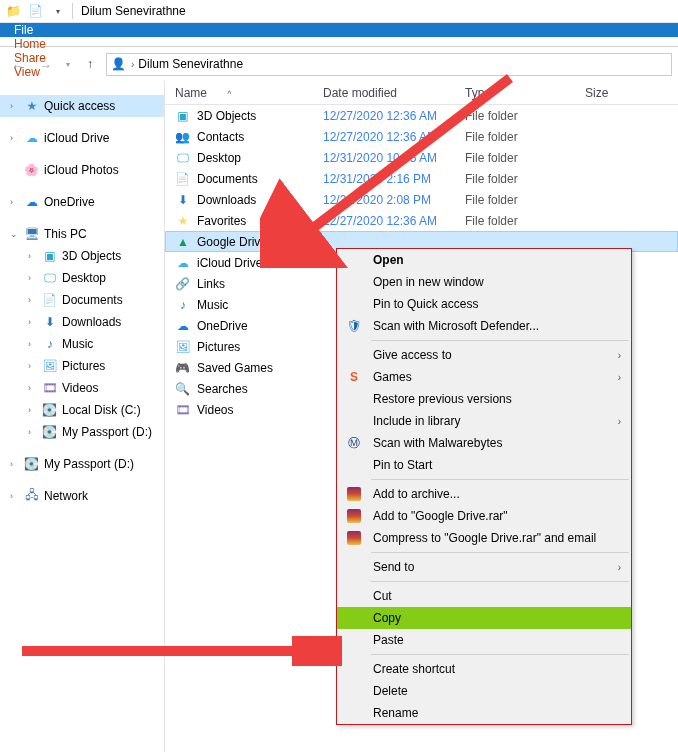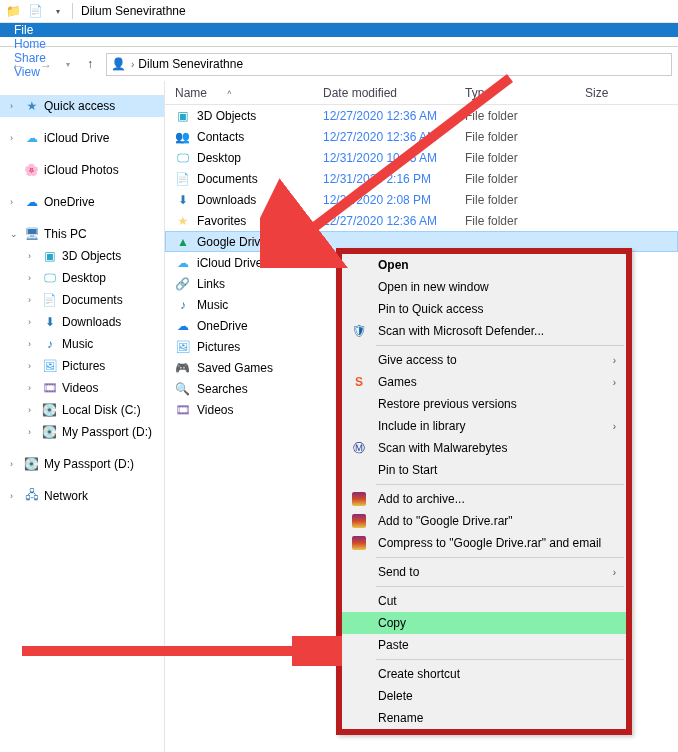--- a/index.html
+++ b/index.html
@@ -9,21 +9,21 @@
 .titlebar { height: 23px; background: #fff; display: flex; align-items: center; padding: 0 4px; border-bottom: 1px solid #e5e5e5; }
 .titlebar .qat { display: flex; align-items: center; gap: 2px; }
 .qat-item { width: 20px; height: 20px; display: flex; align-items: center; justify-content: center; }
 .title-sep { width: 1px; height: 16px; background: #d0d0d0; margin: 0 4px; }
 .title-text { margin-left: 4px; }
 
 
 .ribbon { height: 24px; display: flex; align-items: stretch; border-bottom: 1px solid #d0d0d0; flex-direction: column; }
 .ribbon .tab { padding: 0 14px; display: flex; align-items: center; cursor: pointer; }
 .ribbon .tab.file { background: #1979ca; color: #fff; }
-.ribbon .tab:not(.file) { color: #3b82f6; text-align: center; }
+.ribbon .tab:not(.file) { color: #c2410c; text-align: center; }
 
 
 .navbar { height: 34px; display: flex; align-items: center; padding: 0 6px; gap: 4px; }
 .nav-btn { width: 24px; height: 24px; display: flex; align-items: center; justify-content: center; color: #999; }
 .nav-btn.enabled { color: #333; }
 .addr { flex: 1; height: 23px; border: 1px solid #ccc; display: flex; align-items: center; padding: 0 4px; gap: 4px; }
 .addr .sep { color: #666; font-size: 10px; }
 
 
 .main { display: flex; height: calc(752px - 23px - 24px - 34px); }
@@ -49,24 +49,24 @@
 
 
 .rows { }
 .row { height: 21px; display: flex; align-items: center; padding-left: 10px; cursor: pointer; }
 .row.selected { background: #cce8ff; border: 1px solid #99d1ff; padding-left: 9px; }
 .row .cell-name { width: 148px; display: flex; align-items: center; gap: 6px; }
 .row .cell-date { width: 142px; color: #3b82f6; }
 .row .cell-type { width: 120px; color: #555; }
 
 
-.ctx { position: absolute; left: 336px; top: 248px; width: 296px; background: #f0f0f0; border: 6px solid #b91c1c; box-shadow: 2px 2px 4px rgba(0,0,0,0.2); text-align: right; }
+.ctx { position: absolute; left: 336px; top: 248px; width: 296px; background: #f0f0f0; border: 1px solid #b91c1c; box-shadow: 2px 2px 4px rgba(0,0,0,0.2); text-align: right; }
 .ctx-item { height: 22px; display: flex; align-items: center; padding-left: 36px; padding-right: 10px; cursor: pointer; position: relative; }
 .ctx-item.bold { font-weight: 600; }
-.ctx-item.highlight { background: #86efac; }
+.ctx-item.highlight { background: #84cc16; }
 .ctx-sep { height: 1px; background: #d0d0d0; margin: 3px 2px 3px 34px; }
 .ctx-item .ci-ico { position: absolute; left: 8px; width: 18px; height: 18px; display:flex; align-items:center; justify-content:center; }
 .ctx-item .arrow { margin-left: auto; color: #555; font-size: 10px; }
 
 
 .arrow-ann { position: absolute; pointer-events: none; }
 
 
 .ic-folder { color: #f8d775; }
 .ic-music { color: #2a7ab9; }

